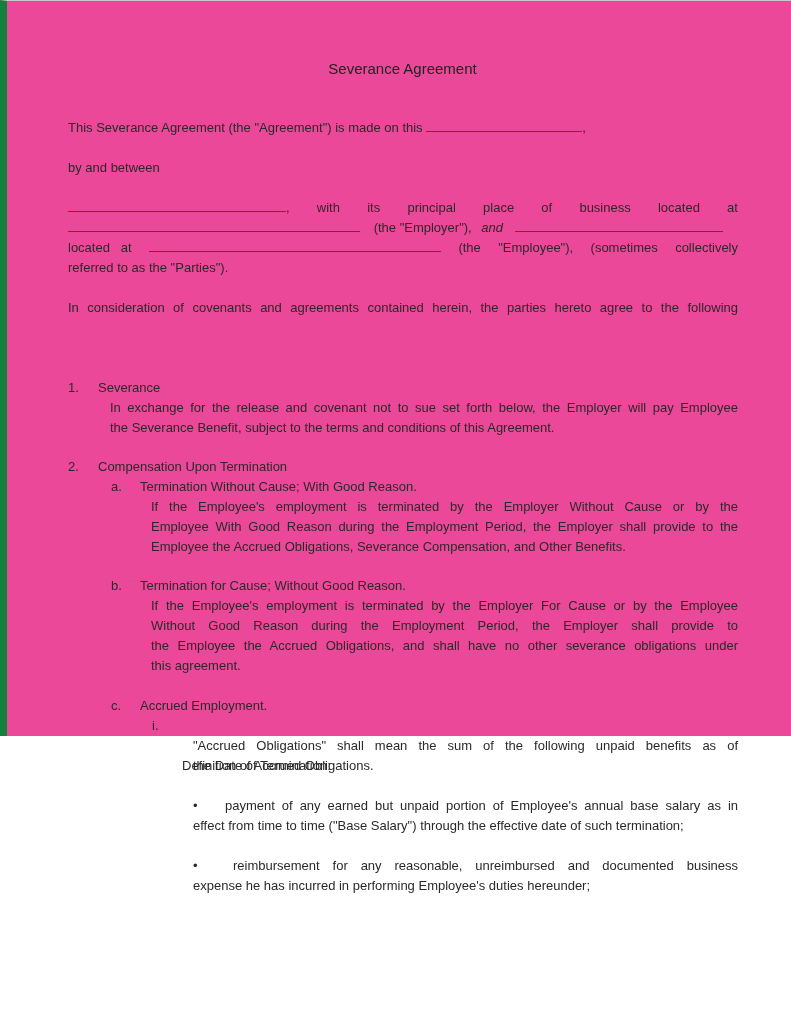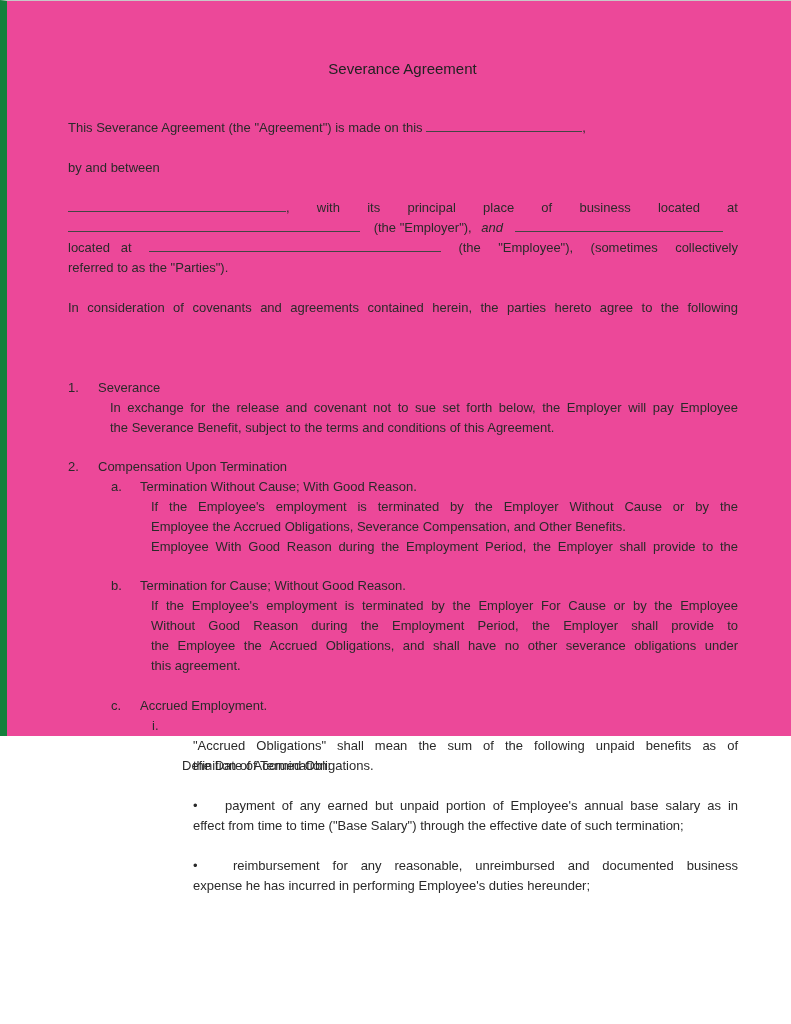--- a/index.html
+++ b/index.html
@@ -101,22 +101,22 @@
     <div>the Severance Benefit, subject to the terms and conditions of this Agreement.</div>
   </div>
 
   <div class="abs" style="left:61px; top:456px; line-height:20px;">2.</div>
   <div class="abs" style="left:91px; top:456px; line-height:20px;">Compensation Upon Termination</div>
 
   <div class="abs" style="left:104px; top:476px; line-height:20px;">a.</div>
   <div class="abs" style="left:133px; top:476px; line-height:20px;">Termination Without Cause; With Good Reason.</div>
   <div class="abs" style="left:144px; top:496px; width:587px; line-height:20px;">
     <div style="text-align:justify; text-align-last:justify;">If the Employee's employment is terminated by the Employer Without Cause or by the</div>
+    <div style="text-align:justify; text-align-last:justify;">Employee With Good Reason during the Employment Period, the Employer shall provide to the</div>
     <div>Employee the Accrued Obligations, Severance Compensation, and Other Benefits.</div>
-    <div style="text-align:justify; text-align-last:justify;">Employee With Good Reason during the Employment Period, the Employer shall provide to the</div>
   </div>
 
   <div class="abs" style="left:104px; top:575px; line-height:20px;">b.</div>
   <div class="abs" style="left:133px; top:575px; line-height:20px;">Termination for Cause; Without Good Reason.</div>
   <div class="abs" style="left:144px; top:595px; width:587px; line-height:20px;">
     <div style="text-align:justify; text-align-last:justify;">If the Employee's employment is terminated by the Employer For Cause or by the Employee</div>
     <div style="text-align:justify; text-align-last:justify;">Without Good Reason during the Employment Period, the Employer shall provide to</div>
     <div style="text-align:justify; text-align-last:justify;">the Employee the Accrued Obligations, and shall have no other severance obligations under</div>
     <div>this agreement.</div>
   </div>

